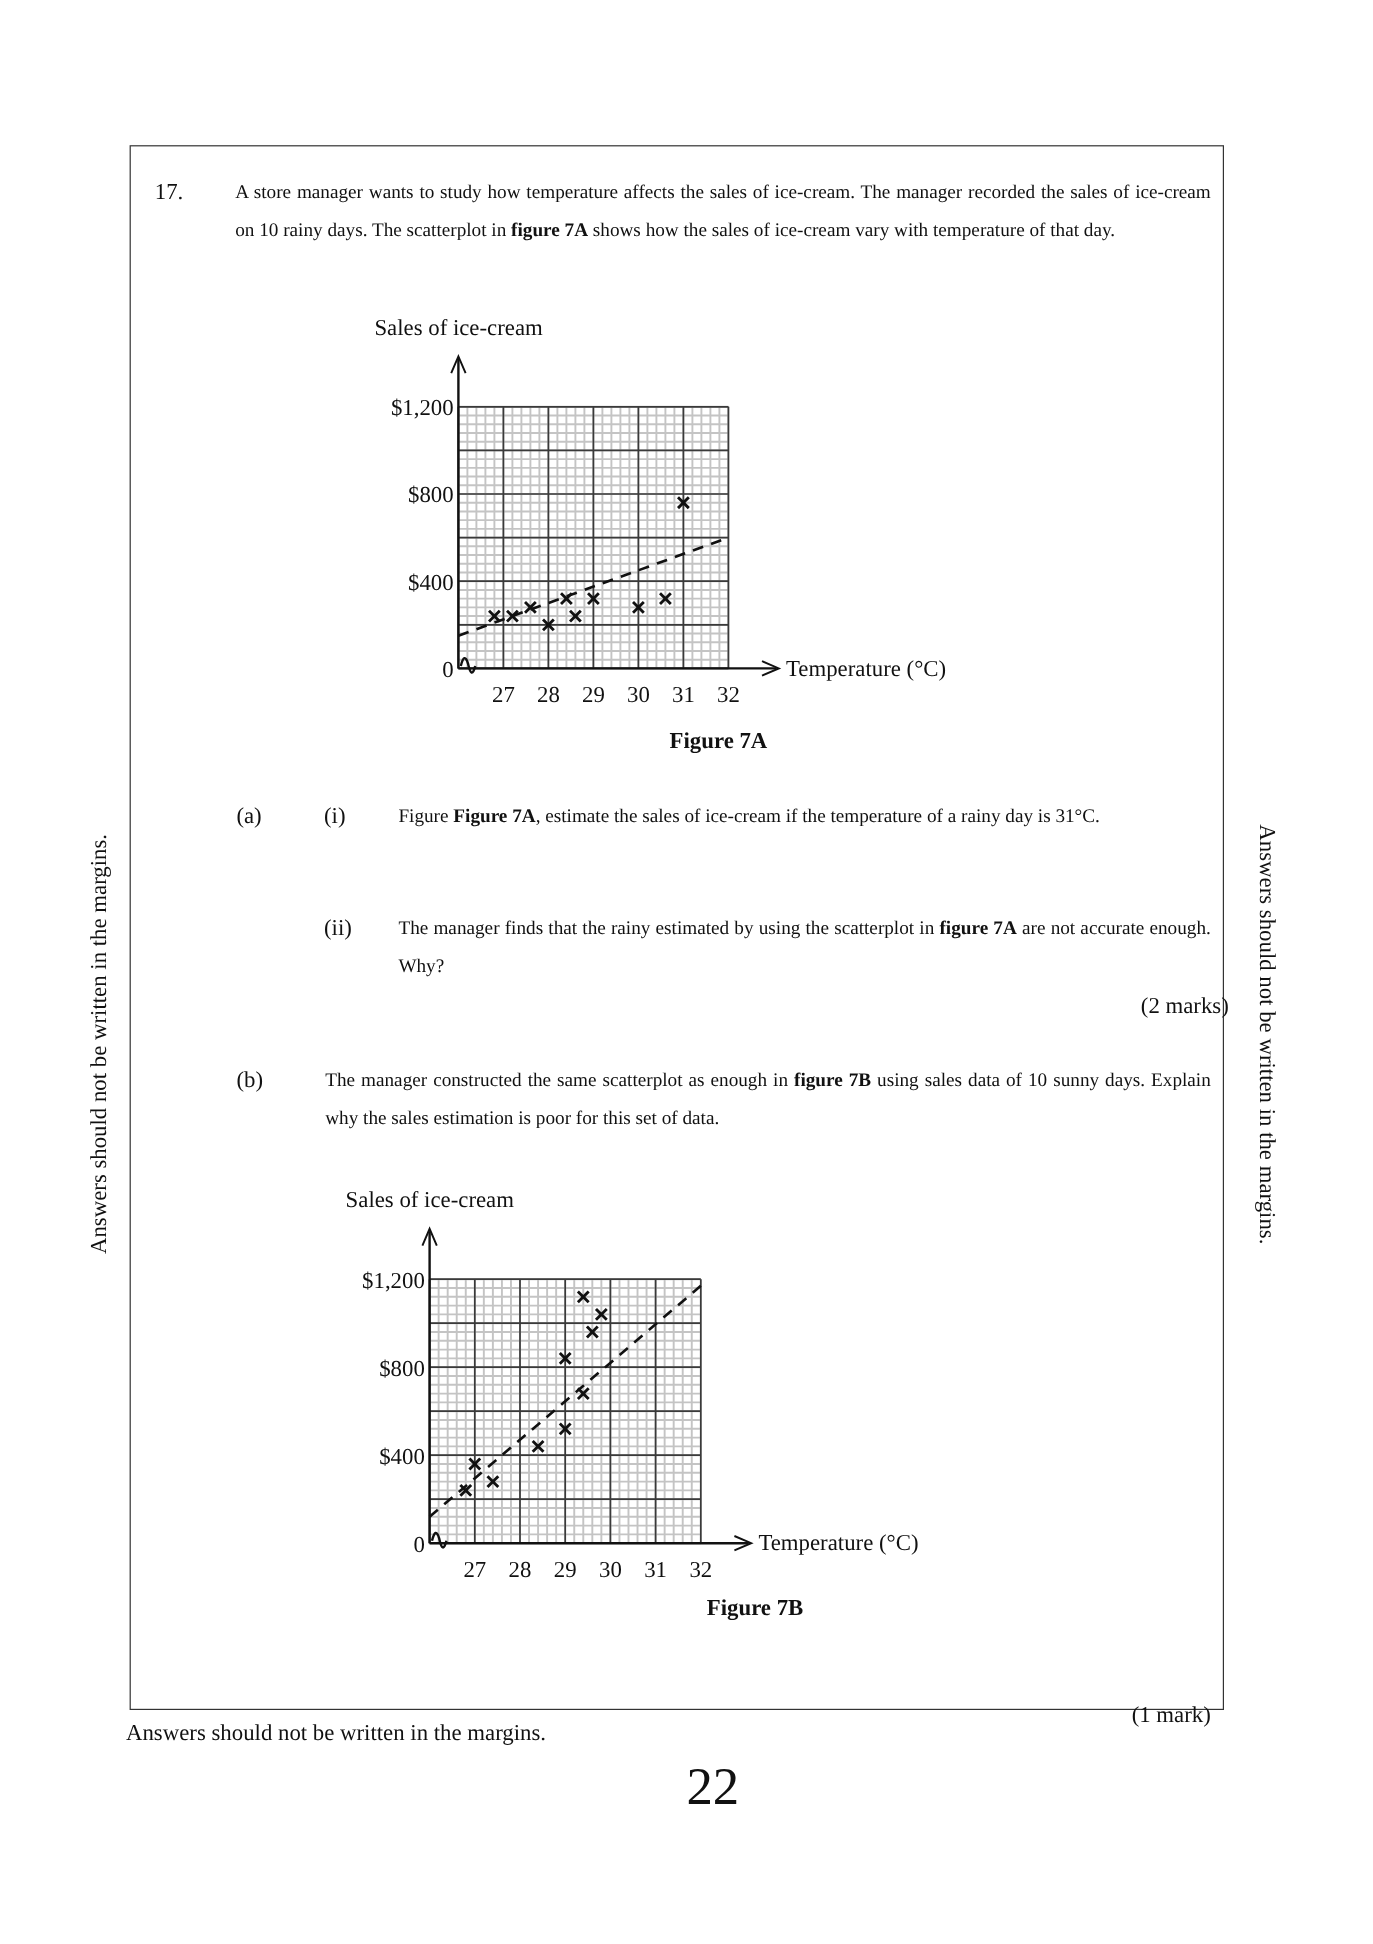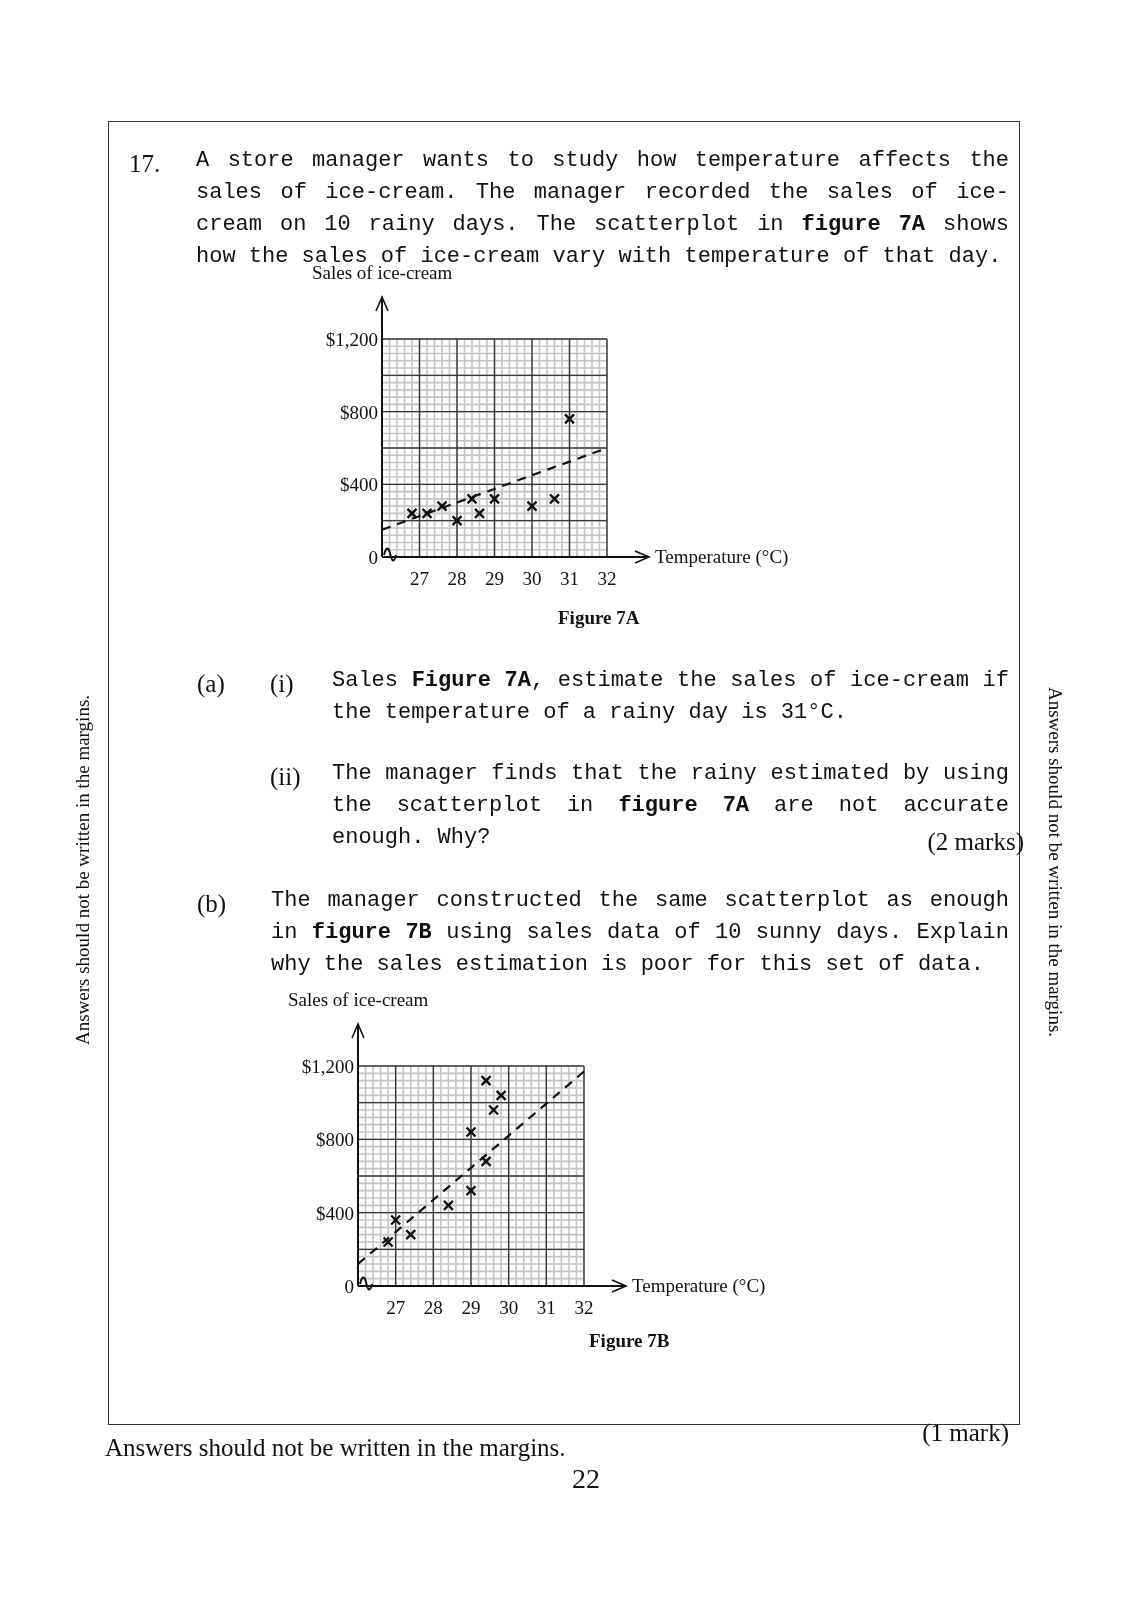--- a/index.html
+++ b/index.html
@@ -1,30 +1,30 @@
 <!DOCTYPE html>
 <html><head>
 <meta charset="utf-8">
 <style>
   html, body { margin: 0; padding: 0; background: #ffffff; }
   body { width: 1144px; height: 1620px; position: relative; overflow: hidden;
          font-family: "Liberation Serif", serif; color: #111; }
   .abs { position: absolute; white-space: nowrap; }
-  .txt { font-size: 25px; line-height: 1; }
+  .txt { font-size: 19px; line-height: 1; }
   .frame { position: absolute; left: 108px; top: 121px; width: 912px; height: 1304px;
            border: 1.5px solid #333; box-sizing: border-box; }
-  .para { position: absolute; font-size: 22px; line-height: 32px; text-align: justify; font-family: Liberation Mono, monospace; }
+  .para { position: absolute; font-size: 16px; line-height: 32px; text-align: justify; }
   .para b { font-weight: bold; }
   .margin-left { position: absolute; left: 83px; top: 870px; transform: translate(-50%, -50%) rotate(-90deg);
                  font-size: 19px; white-space: nowrap; }
   .margin-right { position: absolute; left: 1055px; top: 862px; transform: translate(-50%, -50%) rotate(90deg);
                   font-size: 19px; white-space: nowrap; }
   .fig-caption { font-weight: bold; font-size: 19px; }
   svg text { font-family: "Liberation Serif", serif; fill: #111; }
-  .page-number { font-size: 28px; }
+  .page-number { font-size: 44px; }
 </style>
 </head>
 <body>
 
 <div class="margin-left">Answers should not be written in the margins.</div>
 <div class="margin-right">Answers should not be written in the margins.</div>
 
 <div class="frame"></div>
 
 <div class="abs txt" style="left:129px; top:151px;">17.</div>
@@ -165,21 +165,21 @@
     </g>
     <g>
       <line x1="565" y1="414.43333333333334" x2="574" y2="423.43333333333334" stroke="#111" stroke-width="2.4"></line>
       <line x1="565" y1="423.43333333333334" x2="574" y2="414.43333333333334" stroke="#111" stroke-width="2.4"></line>
     </g>
   </svg>
 <div class="abs fig-caption" style="left:558px; top:607px;">Figure 7A</div>
 
 <div class="abs txt" style="left:197px; top:671px;">(a)</div>
 <div class="abs txt" style="left:270px; top:671px;">(i)</div>
-<div class="para" style="left:332px; top:665px; width:677px;"><span>Sales </span><b>Figure 7A</b><span>, estimate the sales of ice-cream if the temperature of a rainy day is 31°C.</span></div>
+<div class="para" style="left:332px; top:665px; width:677px;"><span>Figure </span><b>Figure 7A</b><span>, estimate the sales of ice-cream if the temperature of a rainy day is 31°C.</span></div>
 
 <div class="abs txt" style="left:270px; top:764px;">(ii)</div>
 <div class="para" style="left:332px; top:758px; width:677px;"><span>The manager finds that the rainy estimated by using the scatterplot in </span><b>figure 7A</b><span> are not accurate enough. Why?</span></div>
 
 <div class="abs txt" style="right:120px; top:829px;">(2  marks)</div>
 
 <div class="abs txt" style="left:197px; top:891px;">(b)</div>
 <div class="para" style="left:271px; top:885px; width:738px;"><span>The manager constructed the same scatterplot as enough in </span><b>figure 7B</b><span> using sales data of 10 sunny days. Explain why the sales estimation is poor for this set of data.</span></div>
 
 <svg class="abs" style="left:0; top:960px;" width="1144" height="380" id="chart-b">

